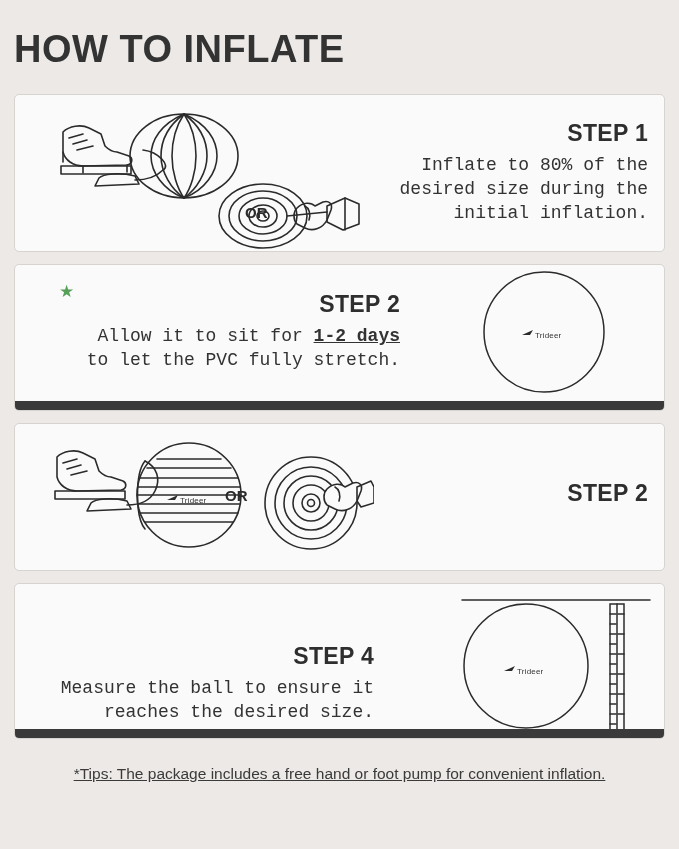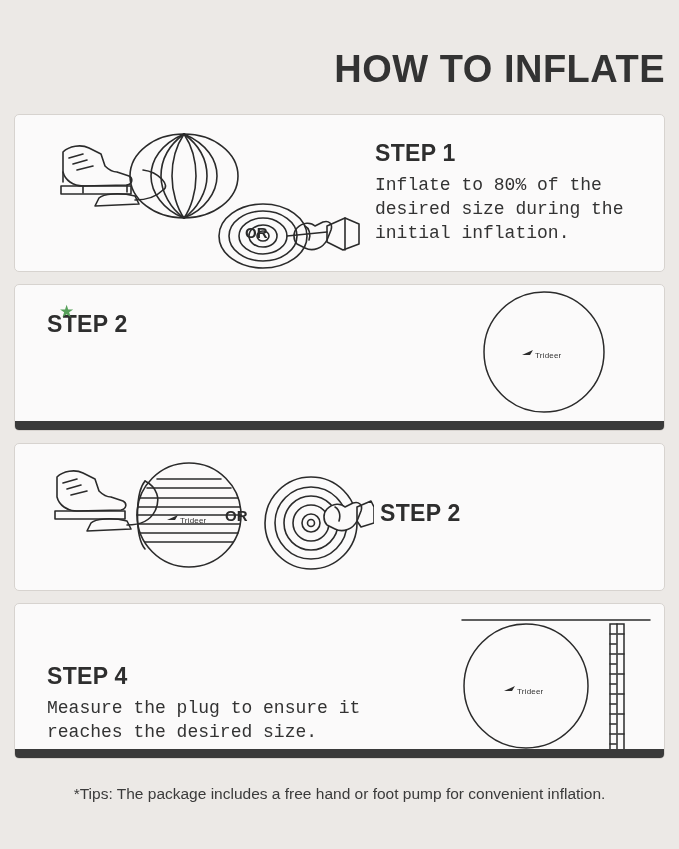--- a/index.html
+++ b/index.html
@@ -13,26 +13,26 @@
     overflow: hidden;
     position: relative;
   }
   .page {
     width: 679px;
     height: 849px;
     padding: 0 14px;
     position: relative;
   }
   .title {
-    text-align: right;
+    text-align: left;
     font-size: 38px;
     font-weight: bold;
     letter-spacing: 0.5px;
     color: #333;
-    padding-top: 50px;
+    padding-top: 30px;
     padding-bottom: 26px;
     line-height: 1;
   }
   .card {
     position: relative;
     background: #fbfafa;
     border: 1px solid #d7d3cf;
     border-radius: 5px;
     margin-bottom: 12px;
     overflow: hidden;
@@ -53,20 +53,21 @@
   .art {
     flex: 0 0 auto;
     display: flex;
     align-items: center;
     justify-content: center;
     margin-left: 24px;
   }
   .txt {
     flex: 1 1 auto;
     padding: 0 16px;
+    text-align: right;
   }
   .step-label {
     font-size: 23px;
     font-weight: bold;
     color: #2e2e2e;
     margin: 0 0 7px 0;
     letter-spacing: 0.3px;
   }
   .step-body {
     font-size: 18px;
@@ -106,20 +107,21 @@
   
   #card4 { height: 156px; }
   #card4 .txt { padding-left: 32px; margin-top: 46px; }
   #card4 .art { width: 250px; height: 156px; position: relative; }
 
   .tips {
     text-align: center;
     font-size: 15.5px;
     color: #3a3a3a;
     padding-top: 14px;
+    text-decoration: underline;
   }
   .brand {
     font-size: 8px;
     letter-spacing: 0.2px;
     fill: #333;
   }
   svg { display: block; }
 </style>
 </head>
 <body>
@@ -177,20 +179,24 @@
         <div class="step-body">Inflate to 80% of the desired size during the initial inflation.</div>
       </div>
     </div>
   </div>
 
   <div class="card shadowed" id="card2">
     <span class="star">★</span>
     <div class="card-inner">
       <div class="txt">
         <div class="step-label">STEP 2</div>
+        <div class="step-body">
+          <span>Allow it to sit for </span><span class="emph">1-2 days</span><br>
+          <span> to let the PVC fully stretch.</span>
+        </div>
       </div>
       <div class="art">
         <svg width="240" height="140" viewBox="0 0 240 140" aria-hidden="true">
           <g fill="none" stroke="#2b2b2b" stroke-width="1.5">
             <circle cx="120" cy="64" r="60"></circle>
           </g>
           <g transform="translate(98,66)">
             <path d="M0 1 L11 -4 L8 1 Z" fill="#2b2b2b"></path>
             <text x="13" y="4" class="brand" font-family="Liberation Sans, sans-serif" font-size="9">Trideer</text>
           </g>
@@ -240,21 +246,21 @@
       <div class="txt">
         <div class="step-label">STEP 2</div>
       </div>
     </div>
   </div>
 
   <div class="card shadowed" id="card4">
     <div class="card-inner">
       <div class="txt">
         <div class="step-label">STEP 4</div>
-        <div class="step-body">Measure the plug to ensure it reaches the desired size.</div>
+        <div class="step-body">Measure the ball to ensure it reaches the desired size.</div>
       </div>
       <div class="art">
         <svg width="250" height="150" viewBox="0 0 250 150" aria-hidden="true">
           <g fill="none" stroke="#2b2b2b" stroke-width="1.5" stroke-linecap="round">
 
             <circle cx="112" cy="80" r="62"></circle>
 
             <path d="M48 14 L236 14"></path>
 
             <path d="M196 18 L210 18 L210 146 L196 146 Z"></path>

